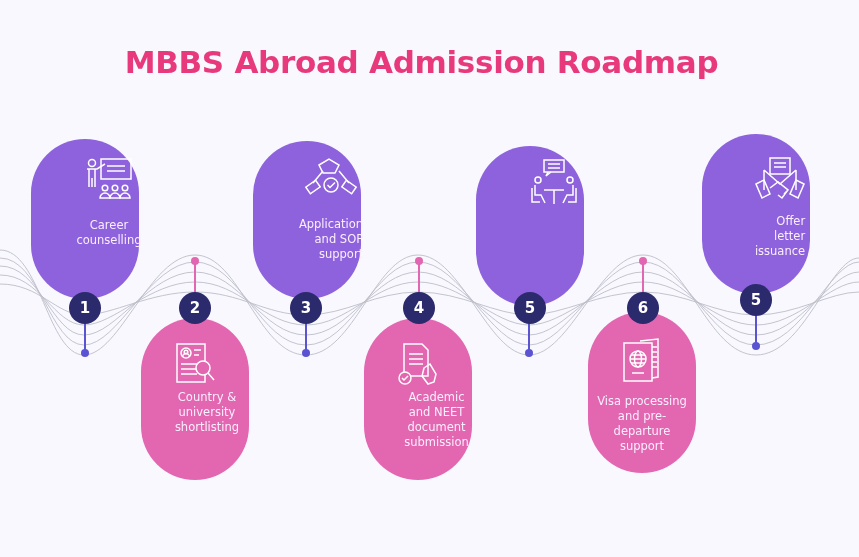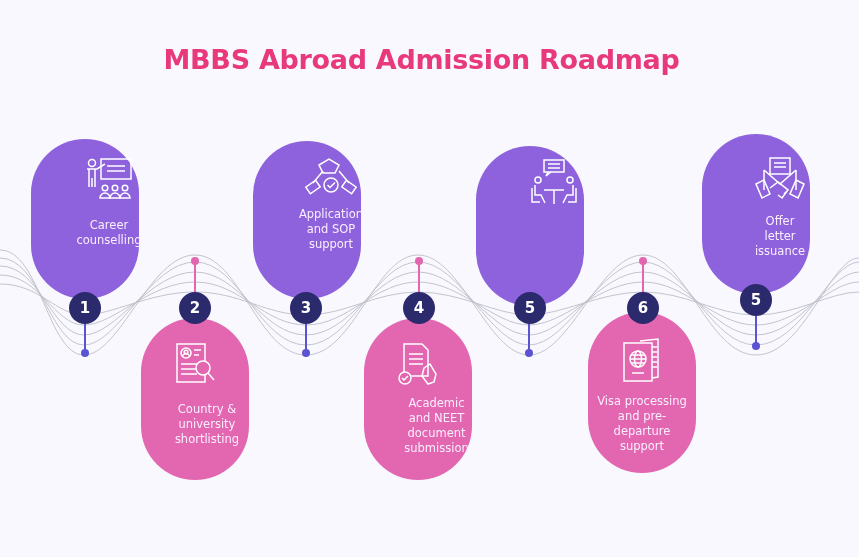--- a/index.html
+++ b/index.html
@@ -6,21 +6,21 @@
   body {
     width:859px; height:557px; overflow:hidden;
     background:#f8f8fe;
     font-family:"DejaVu Sans", "Liberation Sans", sans-serif;
     position:relative;
   }
   .title {
     position:absolute; left:0; right:16px; top:44px;
     text-align:center;
     font-family:"DejaVu Sans", sans-serif;
-    font-weight:bold; font-size:27px; letter-spacing:-0.3px;
+    font-weight:bold; font-size:31px; letter-spacing:-0.3px;
     color:#e8397c;
   }
   svg.waves { position:absolute; left:0; top:0; }
   .pill {
     position:absolute; width:108px;
     border-radius:54px;
     display:flex; flex-direction:column; align-items:center;
     color:#fff; box-sizing:border-box;
   }
   .pill.top { background:#8d62dc;padding-left:48px; }
@@ -89,52 +89,52 @@
       <circle cx="19" cy="12" r="1.8"></circle>
       <path d="M15.5 17 a3.5 3.5 0 0 1 7 0"></path>
     <line x1="27" y1="10" x2="34" y2="10"></line>
       <line x1="27" y1="15" x2="32" y2="15"></line>
     <line x1="14" y1="24" x2="30" y2="24"></line>
       <line x1="14" y1="29" x2="30" y2="29"></line>
       <line x1="14" y1="34" x2="30" y2="34"></line>
     <circle cx="36" cy="28" r="7" fill="#e266b0"></circle>
       <line x1="41" y1="33" x2="47" y2="40"></line>
   </svg>
-  <div class="label" style="margin-top:12px;padding-left:32px;">Country &amp; university shortlisting</div>
+  <div class="label" style="margin-top:0;padding-left:32px;">Country &amp; university shortlisting</div>
 </div>
 <div class="badge" style="left:179px; top:292px;">2</div>
 
 <div class="pill top" style="left:253px; top:141px; height:158px;">
   <svg class="icon" viewBox="0 0 56 50" style="margin-top:14px;" fill="none" stroke="#fff" stroke-width="1.5">
     <path d="M16 10 l10 -6 l10 6 l-4 8 l-12 0 z"></path>
     <path d="M10 28 l10 -12 M46 28 l-10 -12"></path>
     <rect x="4" y="28" width="12" height="8" transform="rotate(-35 10 32)"></rect>
     <rect x="40" y="28" width="12" height="8" transform="rotate(35 46 32)"></rect>
     <circle cx="28" cy="30" r="7"></circle>
       <path d="M24.5 30 l2.5 2.5 l5 -5"></path>
   </svg>
-  <div class="label" style="margin-top:2px;">Application and SOP support</div>
+  <div class="label" style="margin-top:12px;text-align:right;">Application and SOP support</div>
 </div>
 <div class="badge" style="left:290px; top:292px;">3</div>
 <div class="stem top" style="left:305px; top:322px; height:30px;"></div>
 <div class="dot top" style="left:302px; top:349px;"></div>
 
 <div class="stem bottom" style="left:418px; top:262px; height:32px;"></div>
 <div class="dot bottom" style="left:415px; top:257px;"></div>
 <div class="pill bottom" style="left:364px; top:318px; height:162px;">
   <svg class="icon" viewBox="0 0 56 50" style="margin-top:22px;" fill="none" stroke="#fff" stroke-width="1.5">
     <path d="M14 4 h18 l6 6 v26 h-24 z"></path>
     <line x1="19" y1="14" x2="33" y2="14"></line>
       <line x1="19" y1="19" x2="33" y2="19"></line>
       <line x1="19" y1="24" x2="33" y2="24"></line>
     <path d="M34 28 l6 -4 l6 10 l-2 8 l-6 2 l-6 -8 z"></path>
     <circle cx="15" cy="38" r="6" fill="#e266b0"></circle>
       <path d="M12 38 l2 2 l4 -4"></path>
   </svg>
-  <div class="label" style="margin-top:6px;padding-left:45px;">Academic and NEET document submission</div>
+  <div class="label" style="padding-left:45px;">Academic and NEET document submission</div>
 </div>
 <div class="badge" style="left:403px; top:292px;">4</div>
 
 <div class="pill top" style="left:476px; top:146px; height:160px;">
   <svg class="icon" viewBox="0 0 56 50" style="margin-top:12px;" fill="none" stroke="#fff" stroke-width="1.5">
     <rect x="18" y="2" width="20" height="12"></rect>
       <path d="M22 14 l-2 4 l5 -4"></path>
     <line x1="22" y1="6" x2="34" y2="6"></line>
       <line x1="22" y1="10" x2="34" y2="10"></line>
     <circle cx="12" cy="22" r="3"></circle>
@@ -173,17 +173,17 @@
 
 <div class="pill top" style="left:702px; top:134px; height:160px;">
   <svg class="icon" viewBox="0 0 56 50" style="margin-top:22px;" fill="none" stroke="#fff" stroke-width="1.5">
     <rect x="18" y="2" width="20" height="16"></rect>
     <line x1="22" y1="7" x2="34" y2="7"></line>
       <line x1="22" y1="11" x2="34" y2="11"></line>
     <path d="M12 14 l16 14 l16 -14 M12 14 v20 M44 14 v20"></path>
     <path d="M4 28 l8 -4 l6 14 l-8 4 z M52 28 l-8 -4 l-6 14 l8 4 z"></path>
     <path d="M18 32 l8 -6 l10 8 l-6 8 l-4 -3 M36 34 l-4 4"></path>
   </svg>
-  <div class="label" style="margin-top:8px;">Offer letter issuance</div>
+  <div class="label" style="margin-top:8px;text-align:right;">Offer letter issuance</div>
 </div>
 <div class="badge" style="left:740px; top:284px;">5</div>
 <div class="stem top" style="left:755px; top:314px; height:30px;"></div>
 <div class="dot top" style="left:752px; top:342px;"></div>
 
 </body></html>

